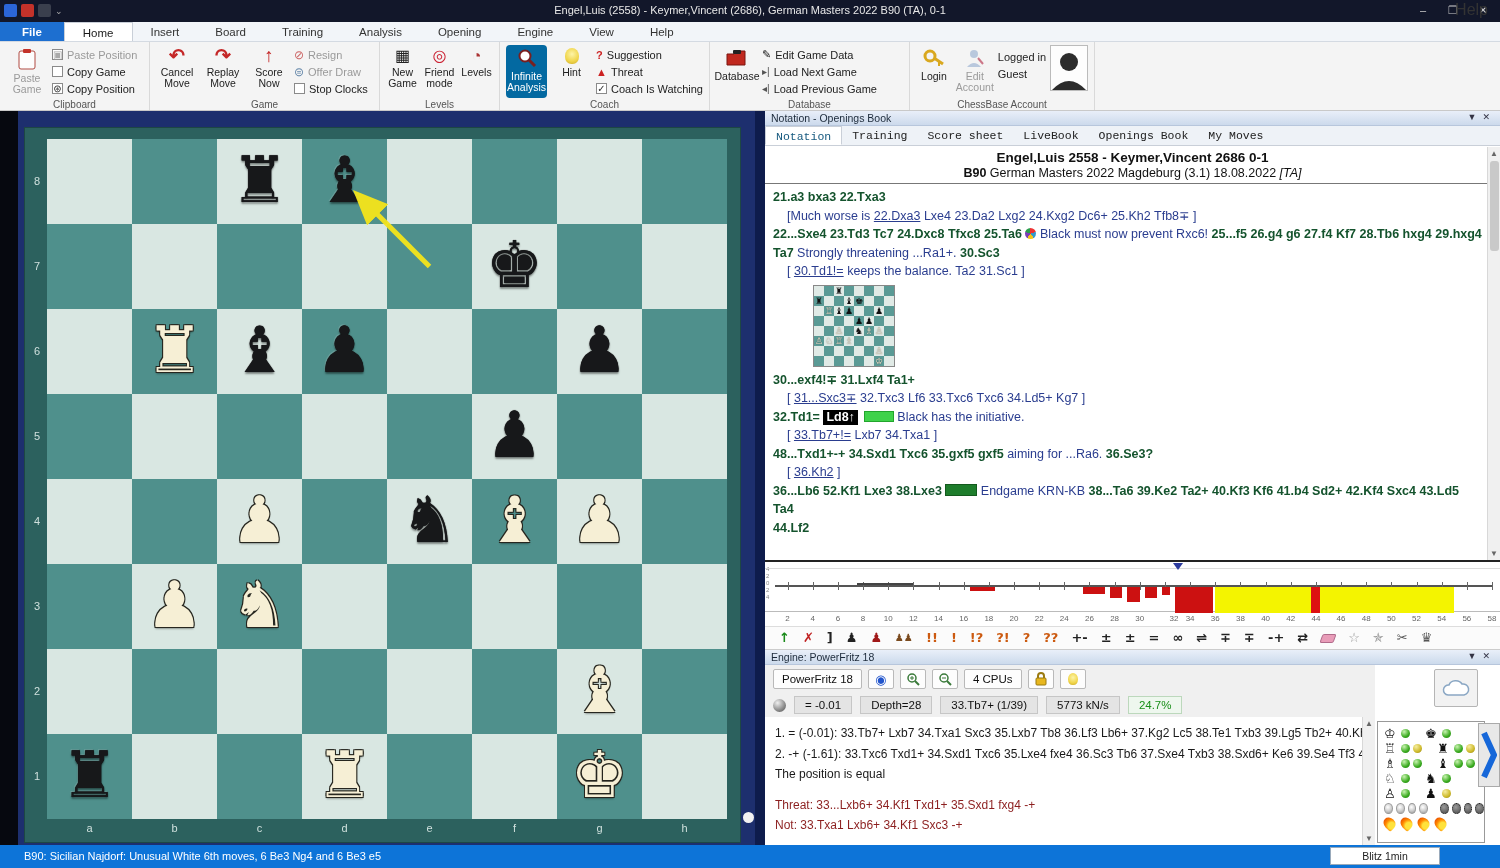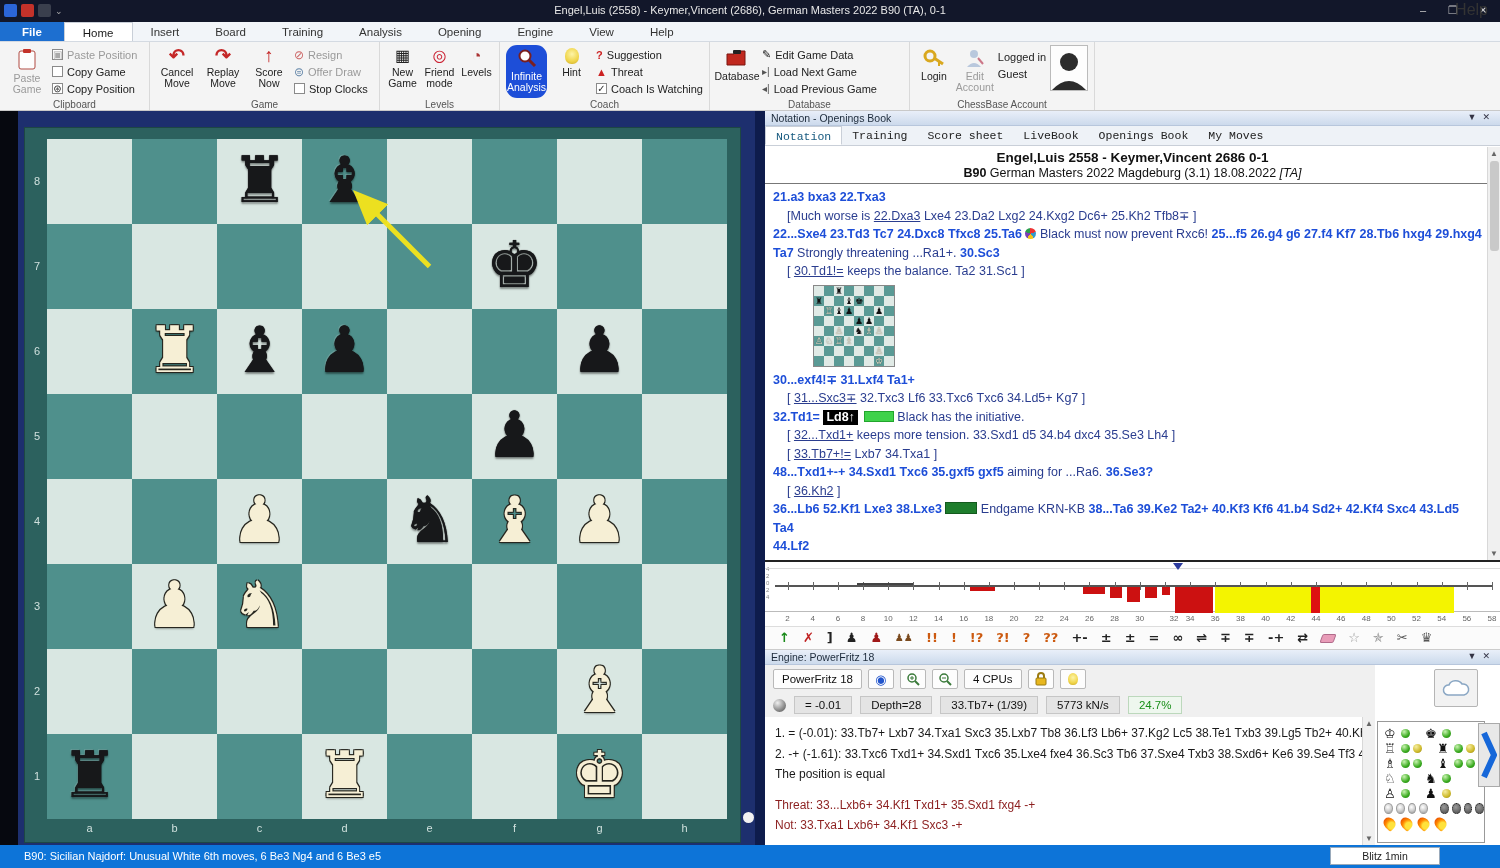--- a/index.html
+++ b/index.html
@@ -24,21 +24,21 @@
   #tab-help-right { position:absolute; right:12px; top:0; line-height:20px; color:#333; }
 
   
   #ribbon { position:absolute; left:0; top:42px; width:1500px; height:69px; background:#f4f4f4;
     border-bottom:1px solid #c9c9c9; display:flex; font-size:11px; color:#222; }
   .rgroup { position:relative; height:100%; border-right:1px solid #d9d9d9; padding:3px 6px 12px 6px;
     display:flex; gap:4px; }
   .rgroup .glabel { position:absolute; bottom:0; left:0; right:0; text-align:center; font-size:10px; color:#555; }
   .bigbtn { width:42px; display:flex; flex-direction:column; align-items:center; justify-content:flex-start;
     text-align:center; font-size:10.5px; line-height:11px; padding-top:3px; gap:3px; }
-  .bigbtn.sel { background:#1d4ed8; color:#fff; border-radius:11px; }
+  .bigbtn.sel { background:#0369a1; color:#fff; border-radius:4px; }
   .bigbtn.dim { color:#9a9a9a; }
   .smallcol { display:flex; flex-direction:column; justify-content:flex-start; gap:2px; padding-top:2px; }
   .smallitem { display:flex; align-items:center; gap:4px; height:15px; white-space:nowrap; }
   .smallitem.dim { color:#9a9a9a; }
   .cb { width:11px; height:11px; border:1px solid #8a8a8a; background:#fff; display:inline-block;
     font-size:10px; line-height:10px; text-align:center; color:#333; }
   .red-arrow { color:#c42727; font-size:19px; line-height:16px; font-weight:bold; }
   .gicon { font-size:13px; }
 
   
@@ -71,21 +71,21 @@
   .ntab.active { background:#fff; border:1px solid #c9cfd8; border-bottom:1px solid #fff; color:#16597f; }
 
   #notation-content { position:absolute; left:0; top:36px; width:735px; height:413px; background:#fff; overflow:hidden; }
   #game-header { text-align:center; padding-top:3px; }
   #gh1 { font-size:13.5px; font-weight:bold; color:#111; }
   #gh2 { font-size:12.5px; color:#111; margin-top:1px; padding-bottom:3px; border-bottom:1px solid #777; }
   #gh2 .b { font-weight:bold; } #gh2 .i { font-style:italic; }
   #notation-body { padding:4px 18px 0 8px; font-size:12.5px; line-height:18.5px; color:#111; }
   .nline { font-weight:bold; }
   .nline.ind { padding-left:14px; font-weight:normal; }
-  .seg-m { color:#1d4ed8; }
+  .seg-m { color:#14532d; }
   .seg-v { color:#2a3d8f; }
   .seg-vu { color:#2a3d8f; text-decoration:underline; }
   .seg-a { color:#2a3d8f; font-weight:normal; }
   .seg-chipb { background:#000; color:#fff; padding:0 3px 1px 3px; font-weight:bold; }
   .seg-chipg { display:inline-block; width:30px; height:11px; background:#3fd24a; border:1px solid #22a52c; vertical-align:-1px; margin-left:6px; }
   .seg-chipg2 { display:inline-block; width:32px; height:12px; background:#1e7d2c; border:1px solid #145a1e; vertical-align:-1px; }
   .seg-wheel { display:inline-block; width:11px; height:11px; border-radius:50%; vertical-align:-1px;
     background:conic-gradient(#e33 0 20%, #39c 20% 40%, #f5c518 40% 60%, #7b3fb3 60% 80%, #2a9d4b 80% 100%); }
   #diagram { width:82px; height:82px; border:1px solid #888; margin:4px 0 4px 40px; position:relative; }
   .dsq { position:absolute; width:10px; height:10px; font-family:"DejaVu Sans", sans-serif;
@@ -562,21 +562,20 @@
             <div class="dsq dark" style="left: 20px; top: 70px;"></div>
             <div class="dsq light" style="left: 30px; top: 70px;"></div>
             <div class="dsq dark" style="left: 40px; top: 70px;"></div>
             <div class="dsq light" style="left: 50px; top: 70px;"></div>
             <div class="dsq dark" style="left: 60px; top: 70px;"><span class="dw">♔</span></div>
             <div class="dsq light" style="left: 70px; top: 70px;"></div>
           </div>
           <div class="nline"><span class="seg-m">30...exf4!∓  31.Lxf4  Ta1+</span></div>
           <div class="nline ind"><span class="seg-v">[ </span><span class="seg-vu">31...Sxc3∓</span><span class="seg-v">  32.Txc3  Lf6  33.Txc6  Txc6  34.Ld5+  Kg7 ]</span></div>
           <div class="nline"><span class="seg-m">32.Td1= </span><span class="seg-chipb">Ld8↑</span><span class="seg-chipg"></span><span class="seg-a"> Black has the initiative.</span></div>
-          <div class="nline ind"><span class="seg-v">[ </span><span class="seg-vu">32...Txd1+</span><span class="seg-v"> keeps more tension.  33.Sxd1  d5  34.b4  dxc4  35.Se3  Lh4 ]</span></div>
           <div class="nline ind"><span class="seg-v">[ </span><span class="seg-vu">33.Tb7+!=</span><span class="seg-v">  Lxb7  34.Txa1 ]</span></div>
           <div class="nline"><span class="seg-m">48...Txd1+-+  34.Sxd1  Txc6  35.gxf5  gxf5 </span><span class="seg-a">aiming for ...Ra6.</span><span class="seg-m">  36.Se3?</span></div>
           <div class="nline ind"><span class="seg-v">[ </span><span class="seg-vu">36.Kh2</span><span class="seg-v"> ]</span></div>
           <div class="nline"><span class="seg-m">36...Lb6  52.Kf1  Lxe3  38.Lxe3 </span><span class="seg-chipg2"></span><span class="seg-a"> Endgame KRN-KB</span><span class="seg-m">  38...Ta6  39.Ke2  Ta2+  40.Kf3  Kf6  41.b4  Sd2+  42.Kf4  Sxc4  43.Ld5  Ta4</span></div>
           <div class="nline"><span class="seg-m">44.Lf2</span></div>
         </div>
     </div>
     <div id="nscroll">
       <span class="up">▲</span>
       <span class="thumb"></span>

